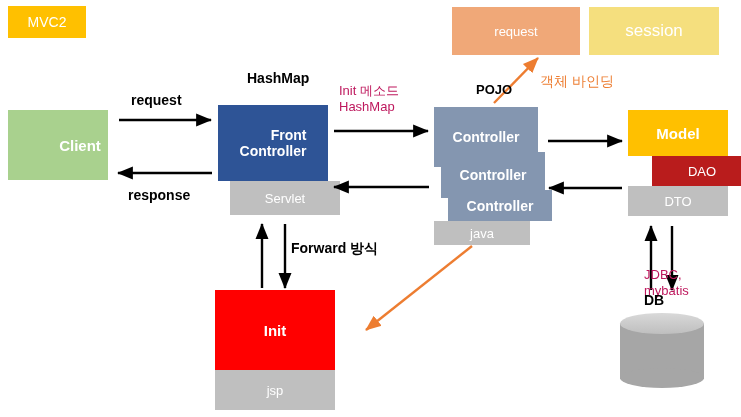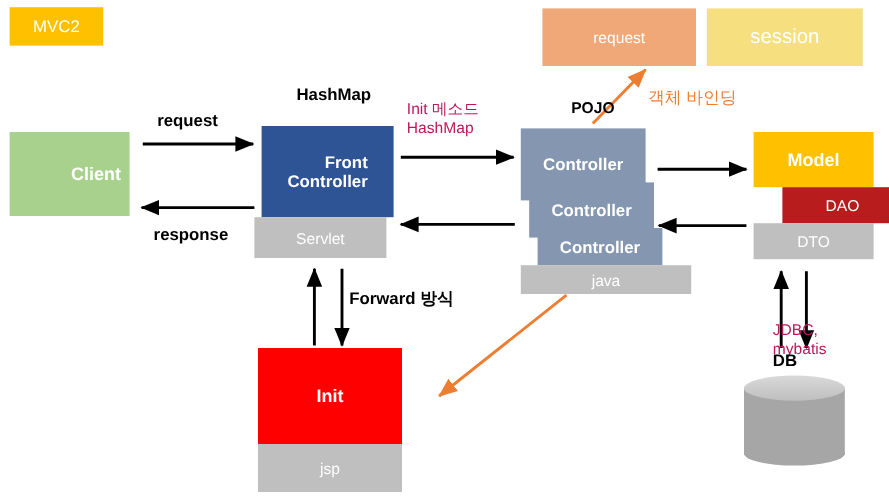--- a/index.html
+++ b/index.html
@@ -19,27 +19,27 @@
 
   
   #request-scope{left:452px;top:7px;width:128px;height:48px;background:#F0A878;color:#ffffff;font-size:13px;}
   #session-scope{left:589px;top:7px;width:130px;height:48px;background:#F5DF7E;color:#ffffff;font-size:17px;}
 
   
   #client{left:8px;top:110px;width:100px;height:70px;background:#A9D18E;color:#ffffff;font-size:15px;font-weight:bold;padding-left:44px;}
 
   
   #front-controller{left:218px;top:105px;width:110px;height:76px;background:#2E5496;color:#ffffff;font-size:14px;font-weight:bold;line-height:1.15;text-align:right;}
-  #servlet{left:212px;top:181px;width:110px;height:34px;background:#BFBFBF;color:#ffffff;font-size:13px;}
+  #servlet{left:230px;top:181px;width:110px;height:34px;background:#BFBFBF;color:#ffffff;font-size:13px;}
 
   
   #ctrl1{left:434px;top:107px;width:104px;height:60px;background:#8496B0;color:#ffffff;font-size:14px;font-weight:bold;z-index:3;}
   #ctrl2{left:441px;top:152px;width:104px;height:46px;background:#8496B0;color:#ffffff;font-size:14px;font-weight:bold;z-index:4;}
   #ctrl3{left:448px;top:190px;width:104px;height:31px;background:#8496B0;color:#ffffff;font-size:14px;font-weight:bold;z-index:5;}
-  #java-layer{left:434px;top:221px;width:142px;height:24px;background:#BFBFBF;color:#ffffff;font-size:13px;z-index:6;}
+  #java-layer{left:434px;top:221px;width:96px;height:24px;background:#BFBFBF;color:#ffffff;font-size:13px;z-index:6;}
 
   
   #model{left:628px;top:110px;width:100px;height:46px;background:#FFC000;color:#ffffff;font-size:15px;font-weight:bold;}
   #dao{left:628px;top:156px;width:100px;height:30px;background:#b91c1c;color:#ffffff;font-size:13px;margin-left:24px;}
   #dto{left:628px;top:186px;width:100px;height:30px;background:#BFBFBF;color:#ffffff;font-size:13px;}
 
   
   #view{left:215px;top:290px;width:120px;height:80px;background:#FF0000;color:#ffffff;font-size:15px;font-weight:bold;}
   #jsp{left:215px;top:370px;width:120px;height:40px;background:#BFBFBF;color:#ffffff;font-size:13px;}
 

